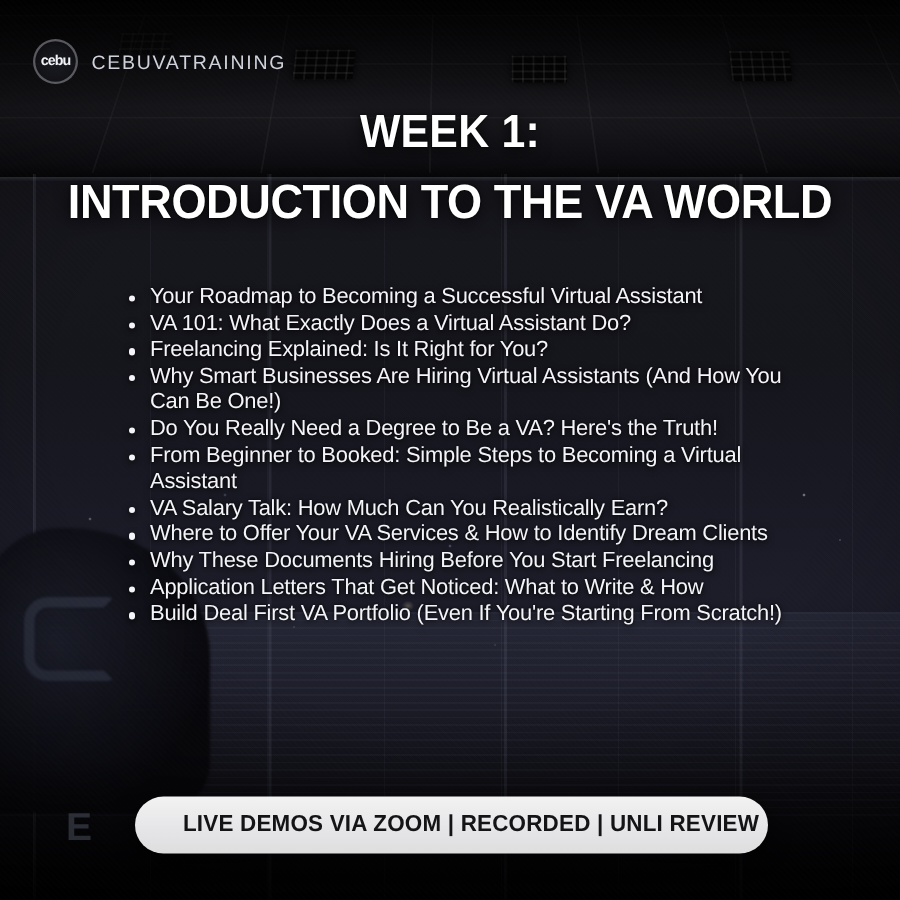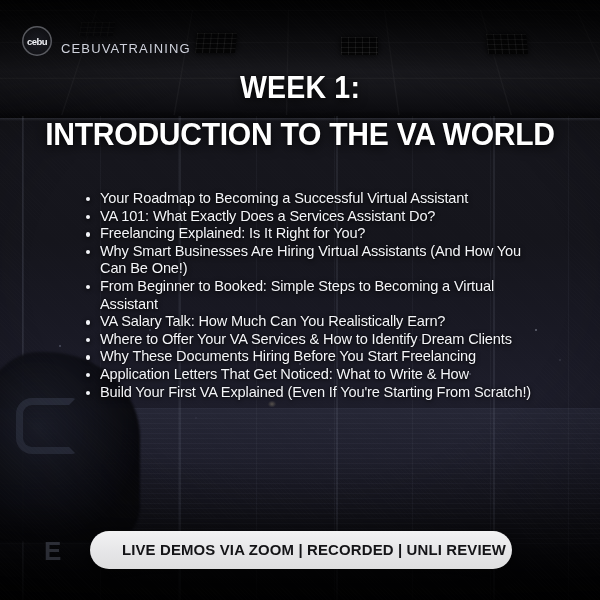--- a/index.html
+++ b/index.html
@@ -150,21 +150,21 @@
   }
 
   
   .content { position: absolute; inset: 0; }
 
   .brand-row {
     position: absolute;
     left: 22px;
     top: 26px;
     display: flex;
-    align-items: flex-end;
+    align-items: center;
     gap: 9px;
   }
   .brand-logo {
     width: 30px; height: 30px;
     border-radius: 50%;
     position: relative;
     background: radial-gradient(circle at 50% 50%, rgba(40,42,52,0.55), rgba(12,12,16,0.35));
     box-shadow: inset 0 0 0 1.5px rgba(225,228,238,0.35);
     display: flex; align-items: center; justify-content: center;
     overflow: hidden;
@@ -304,29 +304,30 @@
         <span class="brand-logo-text">cebu</span>
       </div>
       <span class="brand-name">CEBUVATRAINING</span>
     </div>
 
     <div class="title-week">WEEK 1:</div>
     <div class="title-main">INTRODUCTION TO THE VA WORLD</div>
 
     <ul class="topics">
       <li class="topic">Your Roadmap to Becoming a Successful Virtual Assistant</li>
-      <li class="topic">VA 101: What Exactly Does a Services Assistant Do?</li>
+      <li class="topic">VA 101: What Exactly Does a Virtual Assistant Do?</li>
       <li class="topic">Freelancing Explained: Is It Right for You?</li>
       <li class="topic">Why Smart Businesses Are Hiring Virtual Assistants (And How You Can Be One!)</li>
+      <li class="topic">Do You Really Need a Degree to Be a VA? Here's the Truth!</li>
       <li class="topic">From Beginner to Booked: Simple Steps to Becoming a Virtual Assistant</li>
       <li class="topic">VA Salary Talk: How Much Can You Realistically Earn?</li>
       <li class="topic">Where to Offer Your VA Services &amp; How to Identify Dream Clients</li>
       <li class="topic">Why These Documents Hiring Before You Start Freelancing</li>
       <li class="topic">Application Letters That Get Noticed: What to Write &amp; How</li>
-      <li class="topic">Build Your First VA Explained (Even If You're Starting From Scratch!)</li>
+      <li class="topic">Build Deal First VA Portfolio (Even If You're Starting From Scratch!)</li>
     </ul>
 
     <div class="ghost-word">E</div>
 
     <div class="cta-pill">
       <span class="cta-text">LIVE DEMOS VIA ZOOM | RECORDED | UNLI REVIEW</span>
     </div>
 
   </div>
 </div>

